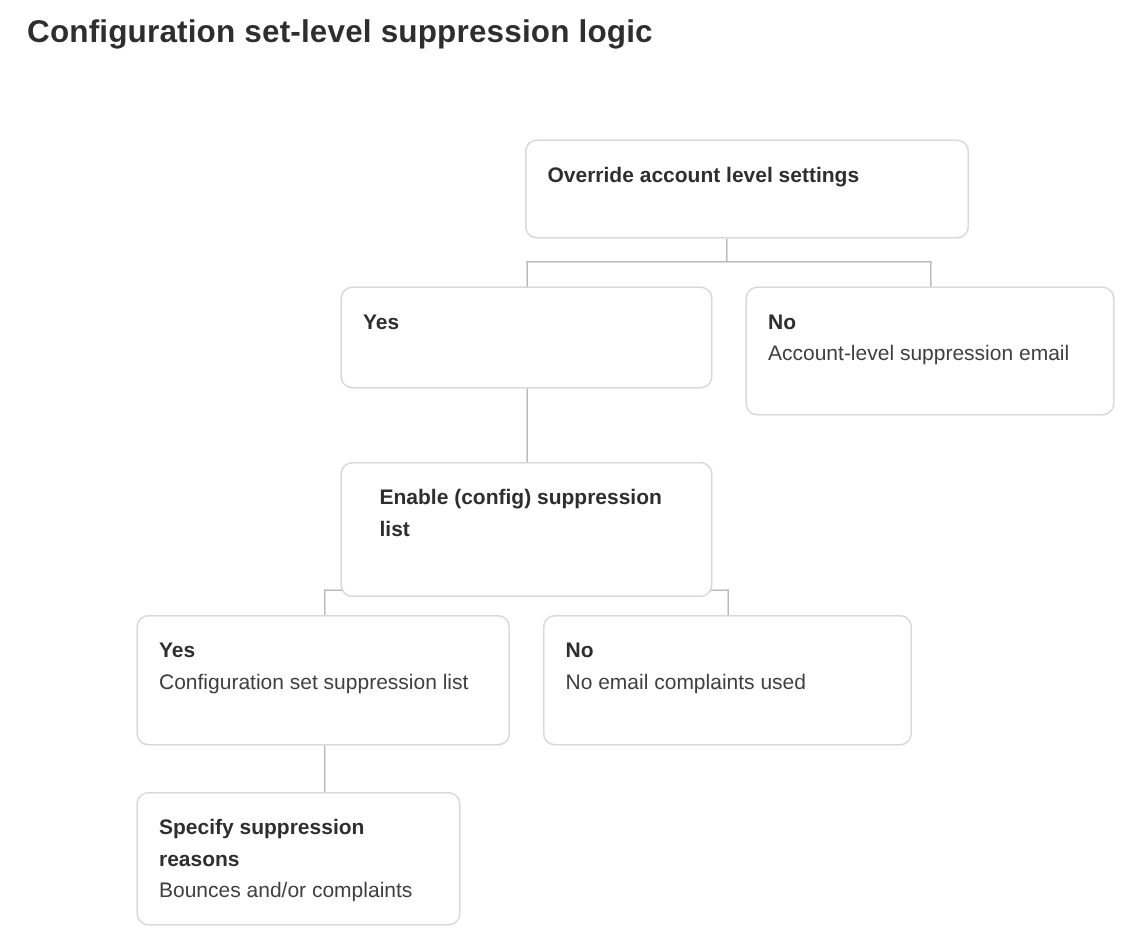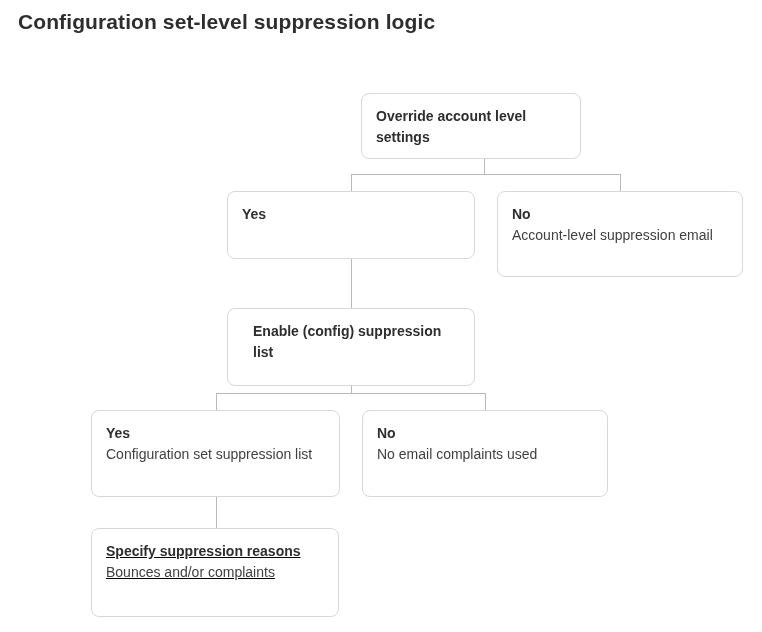--- a/index.html
+++ b/index.html
@@ -54,27 +54,27 @@
     color: var(--sub-text);
   }
   .line {
     position: absolute;
     background: var(--connector);
   }
   .line.v { width: 1px; }
   .line.h { height: 1px; }
 
   
-  #node-override { left: 361px; top: 93px;  width: 220px; height: 66px; }
+  #node-override { left: 350px; top: 93px;  width: 296px; height: 66px; }
   #node-yes-override { left: 227px; top: 191px; width: 248px; height: 68px; }
   #node-no-override  { left: 497px; top: 191px; width: 246px; height: 86px; }
-  #node-enable       { left: 227px; top: 308px; width: 248px; height: 78px; padding-left: 25px; }
+  #node-enable       { left: 227px; top: 308px; width: 248px; height: 90px; padding-left: 25px; }
   #node-yes-config   { left: 91px;  top: 410px; width: 249px; height: 87px; }
   #node-no-config    { left: 362px; top: 410px; width: 246px; height: 87px; }
-  #node-specify      { left: 91px;  top: 528px; width: 248px; height: 89px; text-decoration: underline; }
+  #node-specify      { left: 91px;  top: 528px; width: 216px; height: 89px; }
 
   
   #c1 { left: 484px; top: 159px; height: 16px; }  
   #c2 { left: 351px; top: 174px; width: 270px; }  
   #c3 { left: 351px; top: 174px; height: 18px; }  
   #c4 { left: 620px; top: 174px; height: 18px; }  
   #c5 { left: 351px; top: 259px; height: 49px; }  
   #c6 { left: 351px; top: 378px; height: 16px; }  
   #c7 { left: 216px; top: 393px; width: 270px; }  
   #c8 { left: 216px; top: 393px; height: 17px; }  

